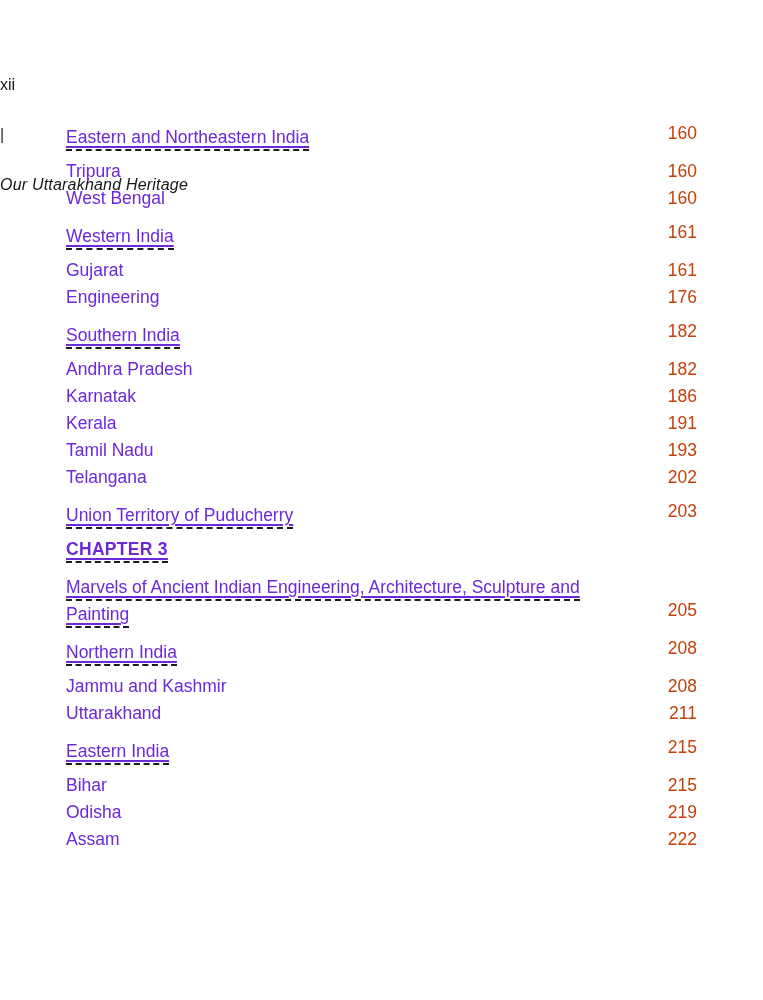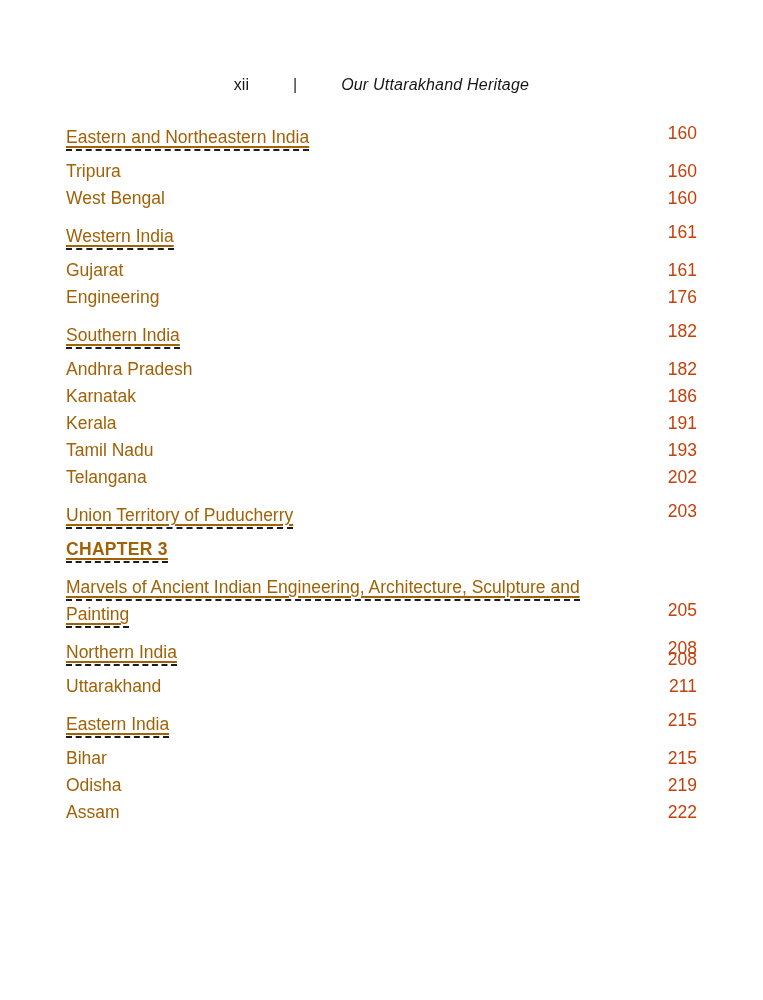--- a/index.html
+++ b/index.html
@@ -20,43 +20,44 @@
 
   
   .running-header {
     position: absolute;
     top: 76px;
     left: 0;
     width: 100%;
     display: flex;
     justify-content: center;
     align-items: baseline;
-    gap: 44px;
+    gap: 32px;
     font-size: 16px;
     color: #161616;
+    flex-direction: column;
   }
   .header-title { font-style: italic; letter-spacing: 0.2px; }
   .header-sep { color: #2a2a2a; }
 
   
   .toc {
     position: absolute;
     top: 124px;
     left: 66px;
     width: 631px;
   }
   .toc-row {
     position: relative;
     font-size: 17.5px;
     line-height: 27px;
     padding-right: 70px;
   }
   .toc-row .label {
     display: inline;
-    color: #a16207;
+    color: #6d28d9;
   }
   .toc-row .linked {
     text-decoration: underline;
     text-decoration-thickness: 1.5px;
     text-underline-offset: 3px;
     border-bottom: 2px dashed #1c1c1c;
     padding-bottom: 2px;
     -webkit-box-decoration-break: clone;
     box-decoration-break: clone;
   }
@@ -100,21 +101,21 @@
       <div class="toc-row section"><span class="label linked">Southern India</span><span class="pgnum">182</span></div>
       <div class="toc-row item"><span class="label">Andhra Pradesh</span><span class="pgnum">182</span></div>
       <div class="toc-row item"><span class="label">Karnatak</span><span class="pgnum">186</span></div>
       <div class="toc-row item"><span class="label">Kerala</span><span class="pgnum">191</span></div>
       <div class="toc-row item"><span class="label">Tamil Nadu</span><span class="pgnum">193</span></div>
       <div class="toc-row item"><span class="label">Telangana</span><span class="pgnum">202</span></div>
       <div class="toc-row section"><span class="label linked">Union Territory of Puducherry</span><span class="pgnum">203</span></div>
       <div class="toc-row chapter"><span class="label linked">CHAPTER 3</span></div>
       <div class="toc-row section"><span class="label linked">Marvels of Ancient Indian Engineering, Architecture, Sculpture and Painting</span><span class="pgnum">205</span></div>
       <div class="toc-row section"><span class="label linked">Northern India</span><span class="pgnum">208</span></div>
-      <div class="toc-row item"><span class="pgnum">208</span></div>
+      <div class="toc-row item"><span class="label">Jammu and Kashmir</span><span class="pgnum">208</span></div>
       <div class="toc-row item"><span class="label">Uttarakhand</span><span class="pgnum">211</span></div>
       <div class="toc-row section"><span class="label linked">Eastern India</span><span class="pgnum">215</span></div>
       <div class="toc-row item"><span class="label">Bihar</span><span class="pgnum">215</span></div>
       <div class="toc-row item"><span class="label">Odisha</span><span class="pgnum">219</span></div>
       <div class="toc-row item"><span class="label">Assam</span><span class="pgnum">222</span></div>
     </div>
 
 </div>
 
 </body></html>

